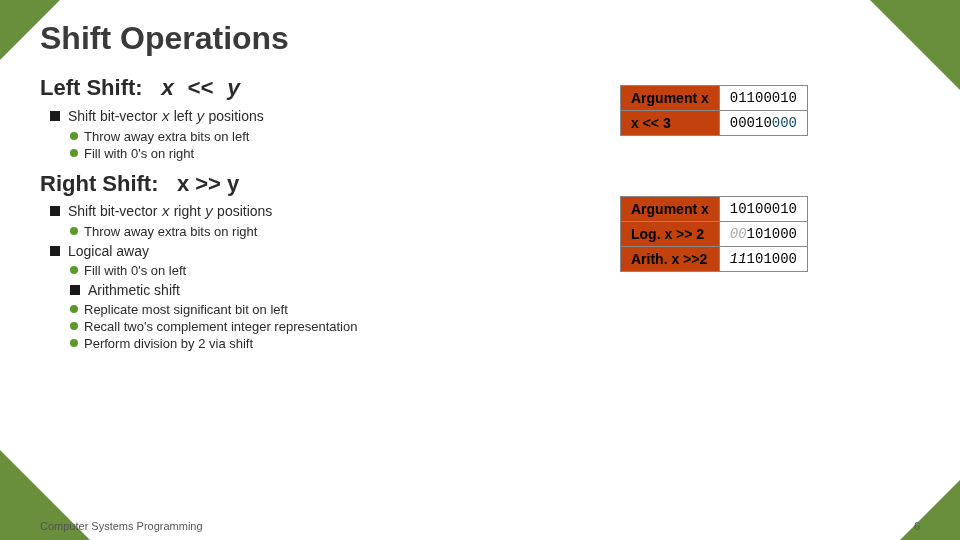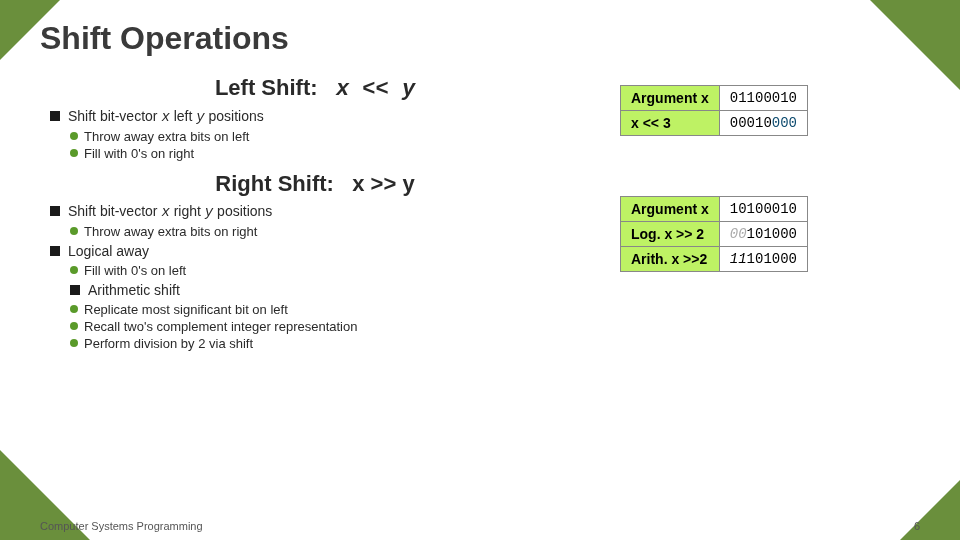--- a/index.html
+++ b/index.html
@@ -58,21 +58,20 @@
       margin-bottom: 18px;
     }
 
     .main-layout {
       display: flex;
       gap: 30px;
     }
 
     .left-content {
       flex: 1;
-      text-align: center;
     }
 
     .right-content {
       width: 300px;
     }
 
     
     .section-heading {
       font-size: 22px;
       font-weight: bold;
@@ -147,21 +146,21 @@
 
     .arg-table td {
       border: 1px solid #888;
       padding: 4px 10px;
       font-family: 'Courier New', monospace;
     }
 
     .arg-table td:first-child {
       font-family: Arial, sans-serif;
       font-weight: bold;
-      background: #bef264;
+      background: #c2410c;
     }
 
     .zero-fill {
       color: #0c4a6e;
     }
 
     .highlight-fill {
       color: #888;
       font-style: italic;
     }

